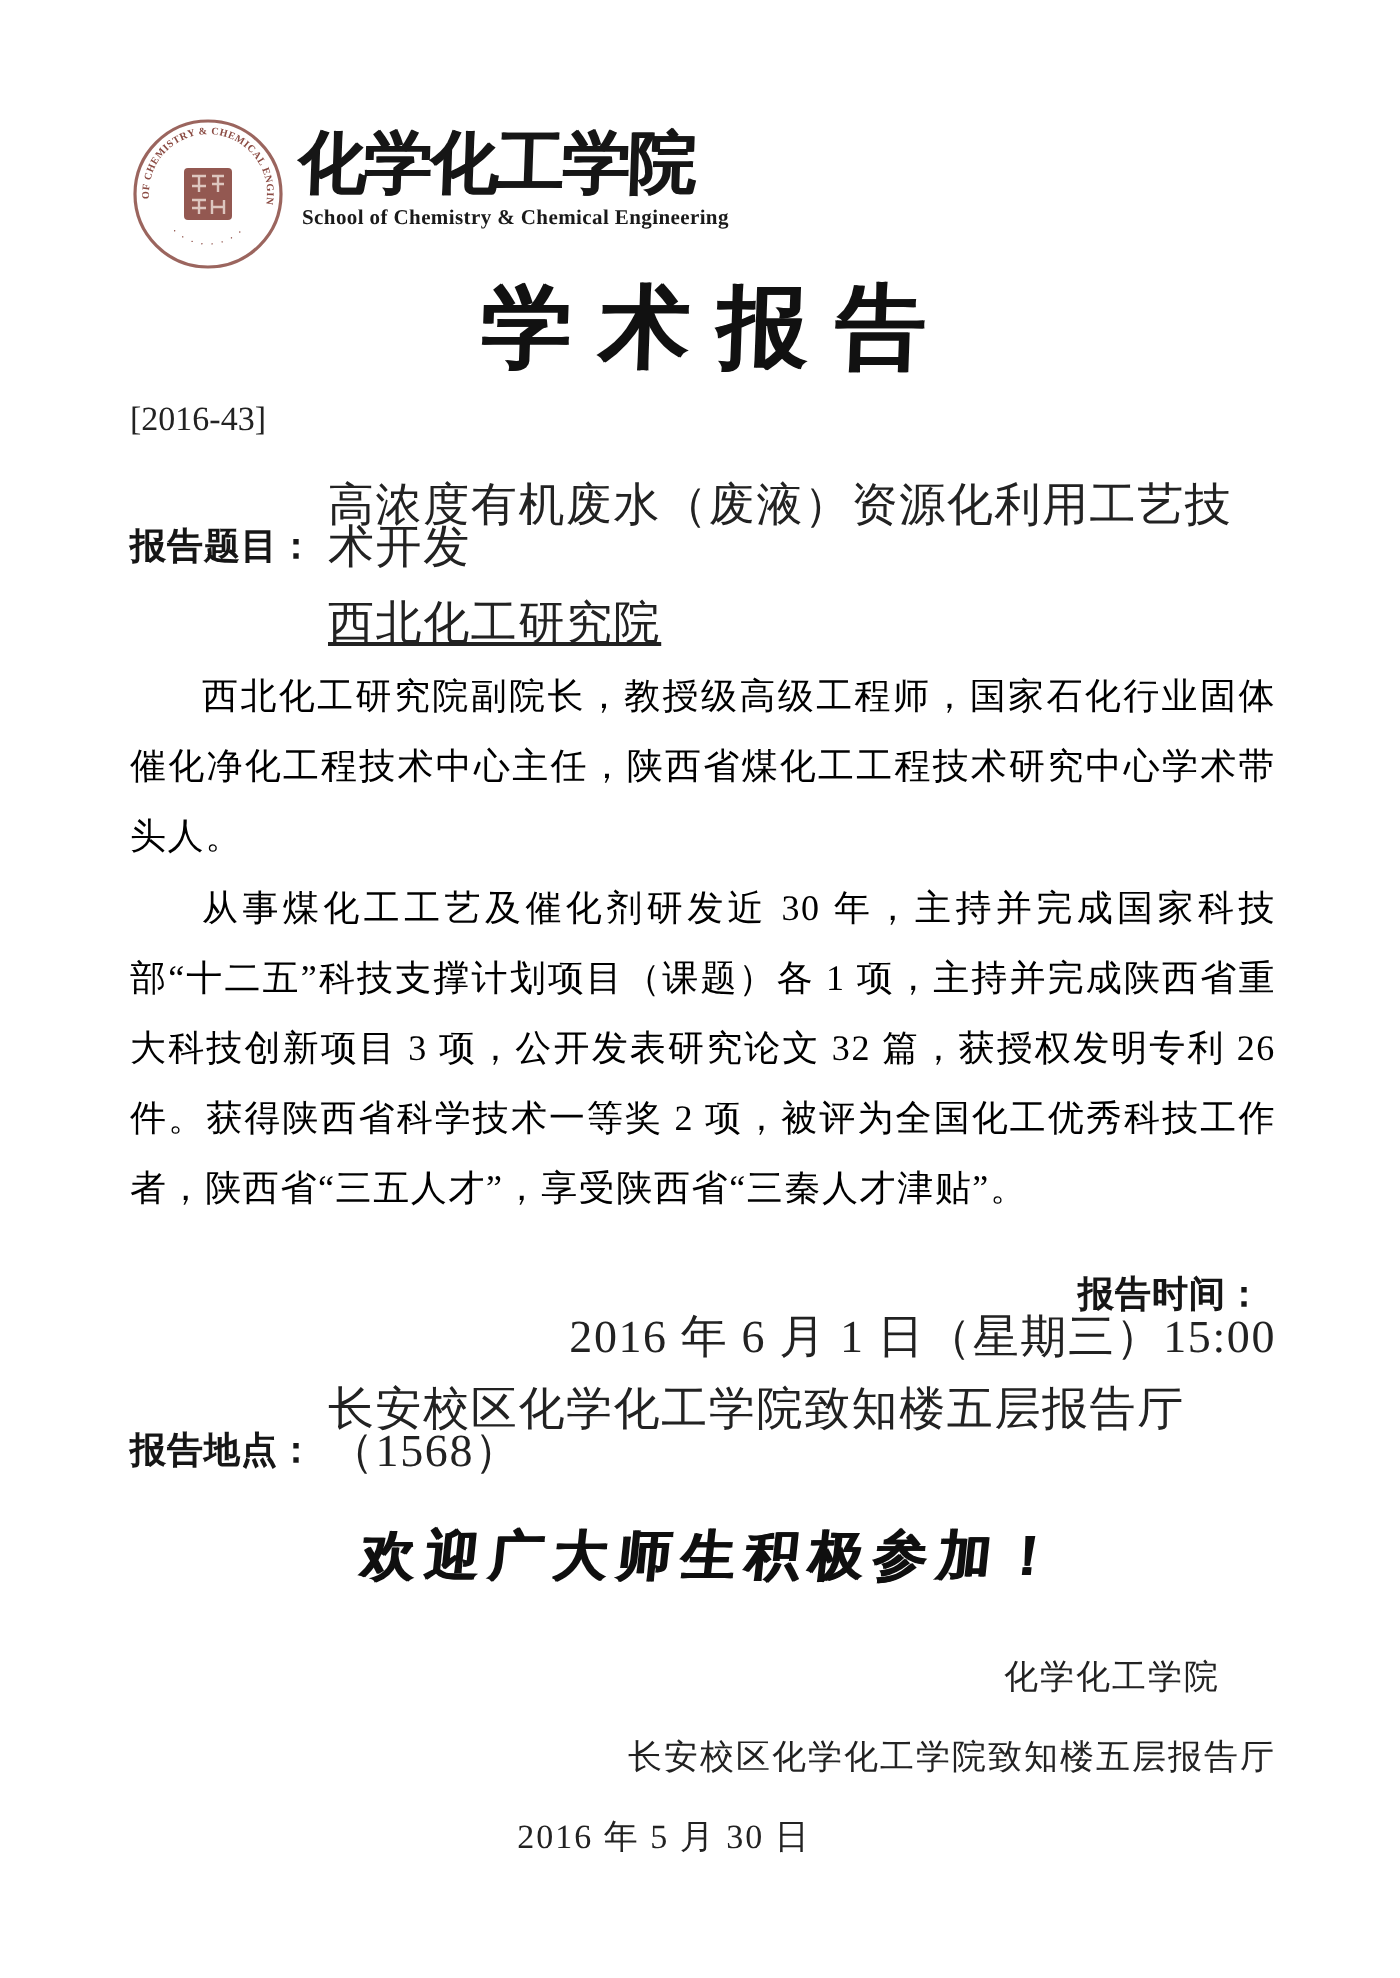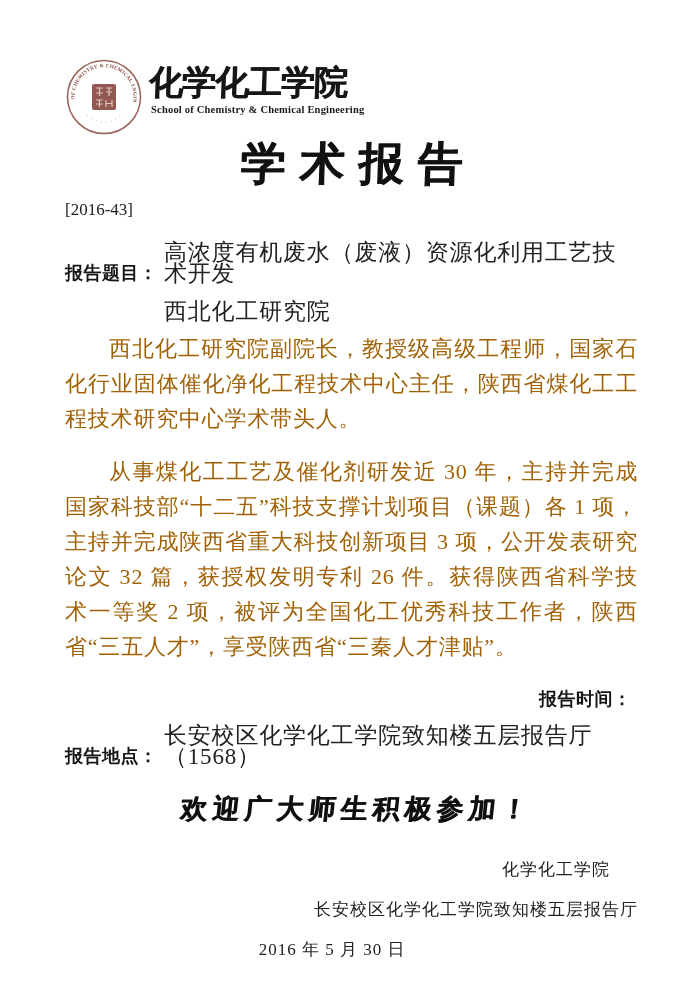--- a/index.html
+++ b/index.html
@@ -44,32 +44,32 @@
   .row .lbl{
     flex:none;width:99px;
     font-size:18px;font-weight:bold;color:#161616;
     letter-spacing:0.5px;white-space:pre;
   }
   .row .val{
     font-size:23px;color:#222222;letter-spacing:0.8px;
   }
   .row-topic{margin-top:23px;}
   .row-speaker{margin-top:18px;}
-  .row-affiliation{margin-top:17px;}
+  .row-affiliation{margin-top:17px;text-decoration:underline;}
   .row-intro{margin-top:21px;}
   .row-time{margin-top:25px;flex-direction:column;}
   .row-location{margin-top:15px;}
   
   .para{
-    margin:0;font-size:22px;line-height:35px;
-    letter-spacing:0.8px;color:#a16207;
+    margin:0;font-size:18px;line-height:35px;
+    letter-spacing:0.8px;color:#000000;
     text-align:justify;text-indent:2em;
   }
   .para-1{margin-top:9px;}
-  .para-2{margin-top:18px;}
+  .para-2{margin-top:1px;}
   
   .welcome{
     margin-top:22px;text-align:center;
     font-size:27px;font-weight:900;line-height:40px;
     letter-spacing:5px;padding-left:10px;color:#0f0f0f;
     text-shadow:0.7px 0 0 #0f0f0f;
     transform:skewX(-6deg);
   }
   
   .footer{margin-top:21px;font-size:17px;letter-spacing:1px;color:#222;}
@@ -120,20 +120,21 @@
   <div class="row row-affiliation">
     <span class="lbl"></span>
     <span class="val">西北化工研究院</span>
   </div>
 
   <p class="para para-1">西北化工研究院副院长，教授级高级工程师，国家石化行业固体催化净化工程技术中心主任，陕西省煤化工工程技术研究中心学术带头人。</p>
   <p class="para para-2">从事煤化工工艺及催化剂研发近 30 年，主持并完成国家科技部“十二五”科技支撑计划项目（课题）各 1 项，主持并完成陕西省重大科技创新项目 3 项，公开发表研究论文 32 篇，获授权发明专利 26 件。获得陕西省科学技术一等奖 2 项，被评为全国化工优秀科技工作者，陕西省“三五人才”，享受陕西省“三秦人才津贴”。</p>
 
   <div class="row row-time">
     <span class="lbl">报告时间：</span>
+    <span class="val">2016 年 6 月 1 日（星期三）15:00</span>
   </div>
 
   <div class="row row-location">
     <span class="lbl">报告地点：</span>
     <span class="val">长安校区化学化工学院致知楼五层报告厅（1568）</span>
   </div>
 
   <div class="welcome">欢迎广大师生积极参加！</div>
 
   <div class="footer">

